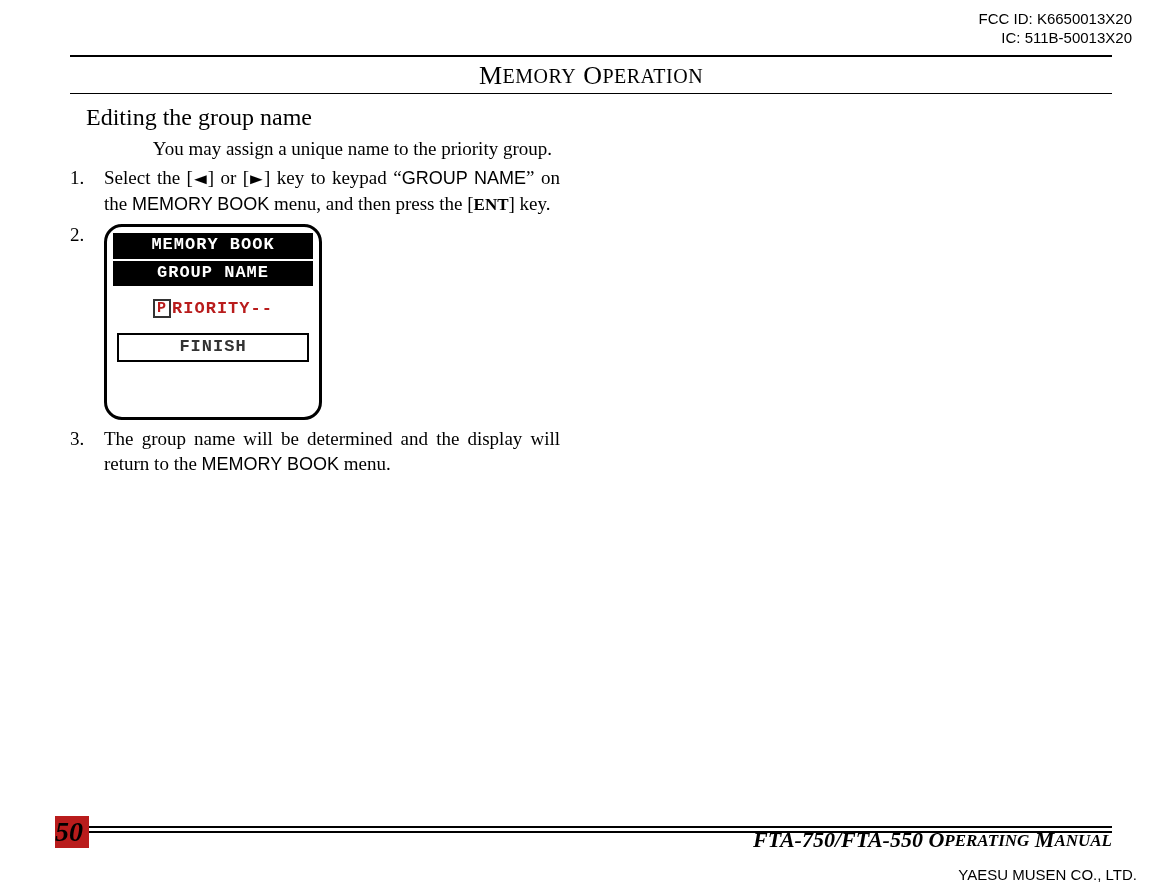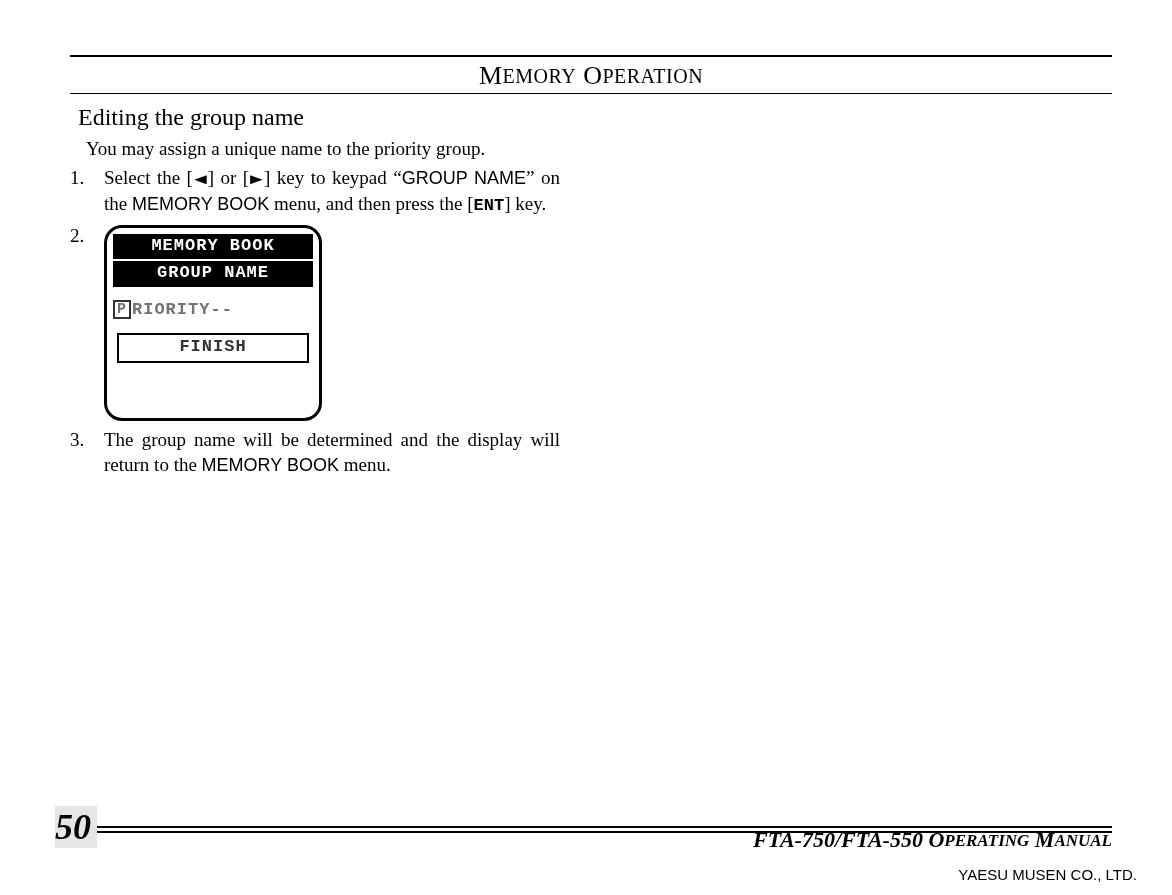--- a/index.html
+++ b/index.html
@@ -45,24 +45,25 @@
   }
   .section-title .sm { font-size: 20px; vertical-align: 1px; }
   .content {
     width: 490px;
     margin-top: 8px;
     font-size: 19px;
     line-height: 1.32;
   }
   .subheading {
     font-size: 24px;
-    margin: 6px 8px 2px;
+    margin: 6px 16px 2px;
   }
   .intro {
-    margin: 0 16px 4px;
+    margin: 0 8px 4px;
+    text-align: right;
   }
   ol.steps {
     list-style: none;
     padding: 0;
     margin: 0;
   }
   ol.steps > li {
     display: flex;
     margin: 2px 0 6px;
   }
@@ -74,21 +75,21 @@
     flex: 1 1 auto;
     text-align: justify;
   }
   .step-body p { margin: 0; }
   .ui-text {
     font-family: Arial, Helvetica, sans-serif;
     font-weight: 400;
     font-size: 18px;
   }
   .ent {
-    font-family: Liberation Mono, monospace;
+    font-family: Liberation Serif, serif;
     font-weight: bold;
     font-size: 17px;
   }
   .dial {
     font-family: Arial, Helvetica, sans-serif;
     font-weight: bold;
     letter-spacing: 2px;
     font-size: 18px;
   }
   .arrow {
@@ -124,24 +125,25 @@
   .lcd-bar {
     background: #000;
     color: #fff;
     text-align: center;
     font-size: 17px;
     padding: 1px 0 2px;
     margin-bottom: 2px;
     letter-spacing: 1px;
   }
   .lcd-line {
+    text-align: center;
     font-size: 17px;
     padding: 10px 0 4px;
     letter-spacing: 1px;
-    color:#737373;
+    color:#b91c1c;
   }
   .lcd-finish {
     border: 2px solid #000;
     text-align: center;
     font-size: 17px;
     padding: 1px 0 2px;
     margin: 8px 4px 0;
     letter-spacing: 1px;
     color:#333;
   }
@@ -166,24 +168,24 @@
     border-top: 2px solid #000;
     height: 3px;
   }
   .footer-line2 {
     border-top: 2px solid #000;
   }
   .page-num {
     position: absolute;
     left: 55px;
     bottom: 47px;
-    font-size: 36px;
+    font-size: 28px;
     font-style: italic;
     font-weight: bold;
-    background: #e5e5e5;
+    background: #b91c1c;
     padding-right: 6px;
   }
   .manual-title {
     position: absolute;
     right: 60px;
     bottom: 42px;
     font-size: 22px;
     font-style: italic;
     font-weight: bold;
     margin-top: 30px;
@@ -195,20 +197,24 @@
     bottom: 12px;
     font-family: Arial, Helvetica, sans-serif;
     font-size: 15px;
   }
 </style>
 </head>
 <body>
 
 <div class="page">
 
+  <div class="top-ids">
+    <div>FCC ID: K6650013X20</div>
+    <div>IC: 511B-50013X20</div>
+  </div>
 
   <div class="section-head-wrap">
     <div class="rule-thick"></div>
     <div class="section-title">
       <span>M</span><span class="sm">EMORY</span>
       <span>O</span><span class="sm">PERATION</span>
     </div>
     <div class="rule-thin"></div>
   </div>
 

